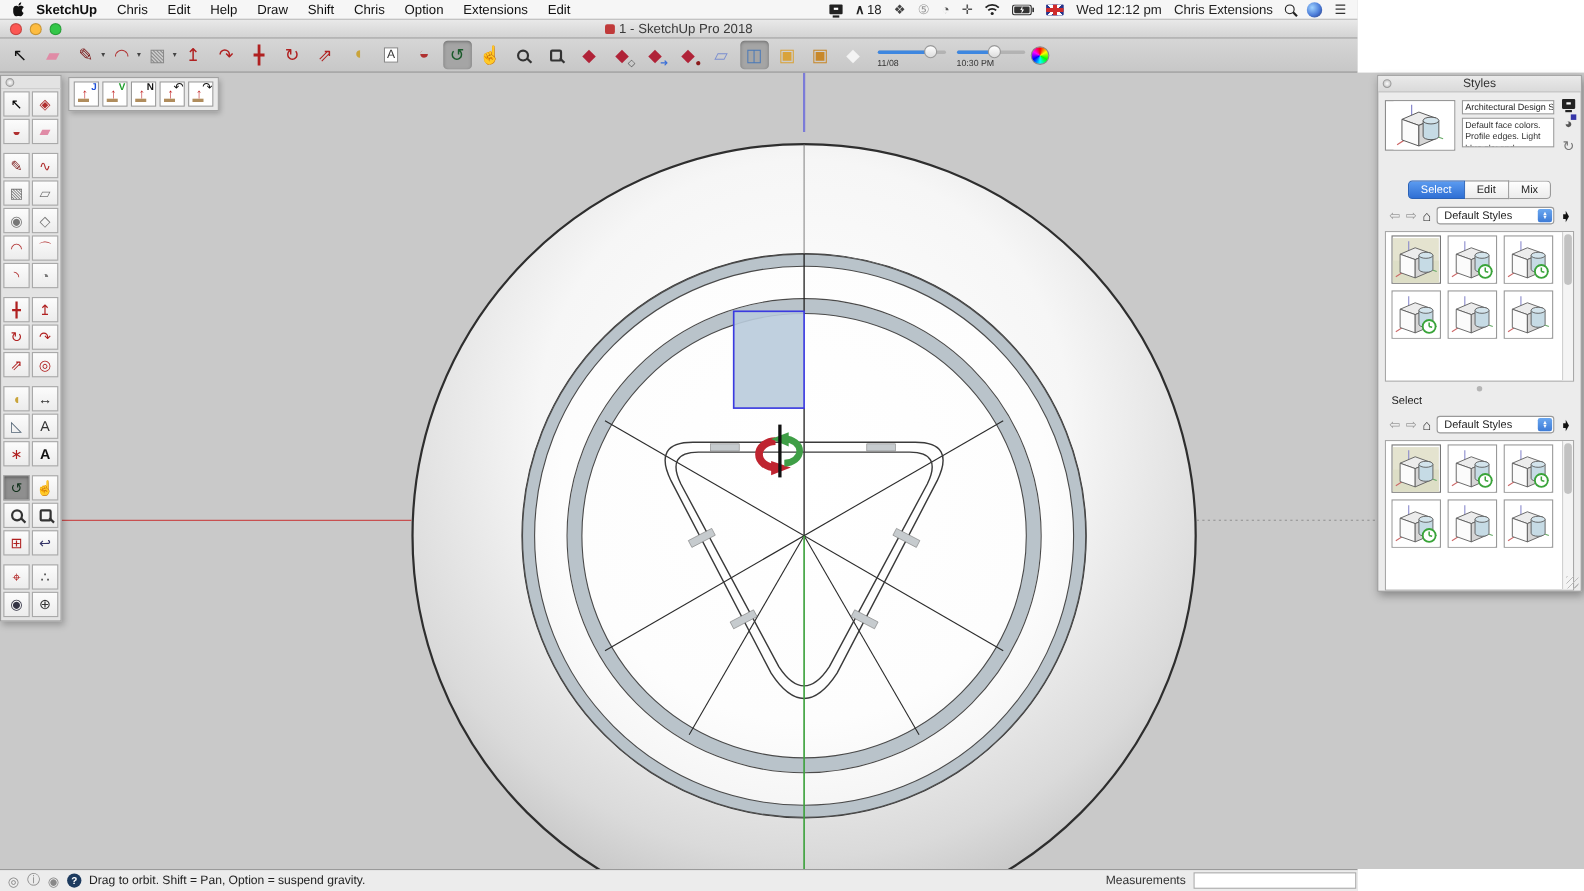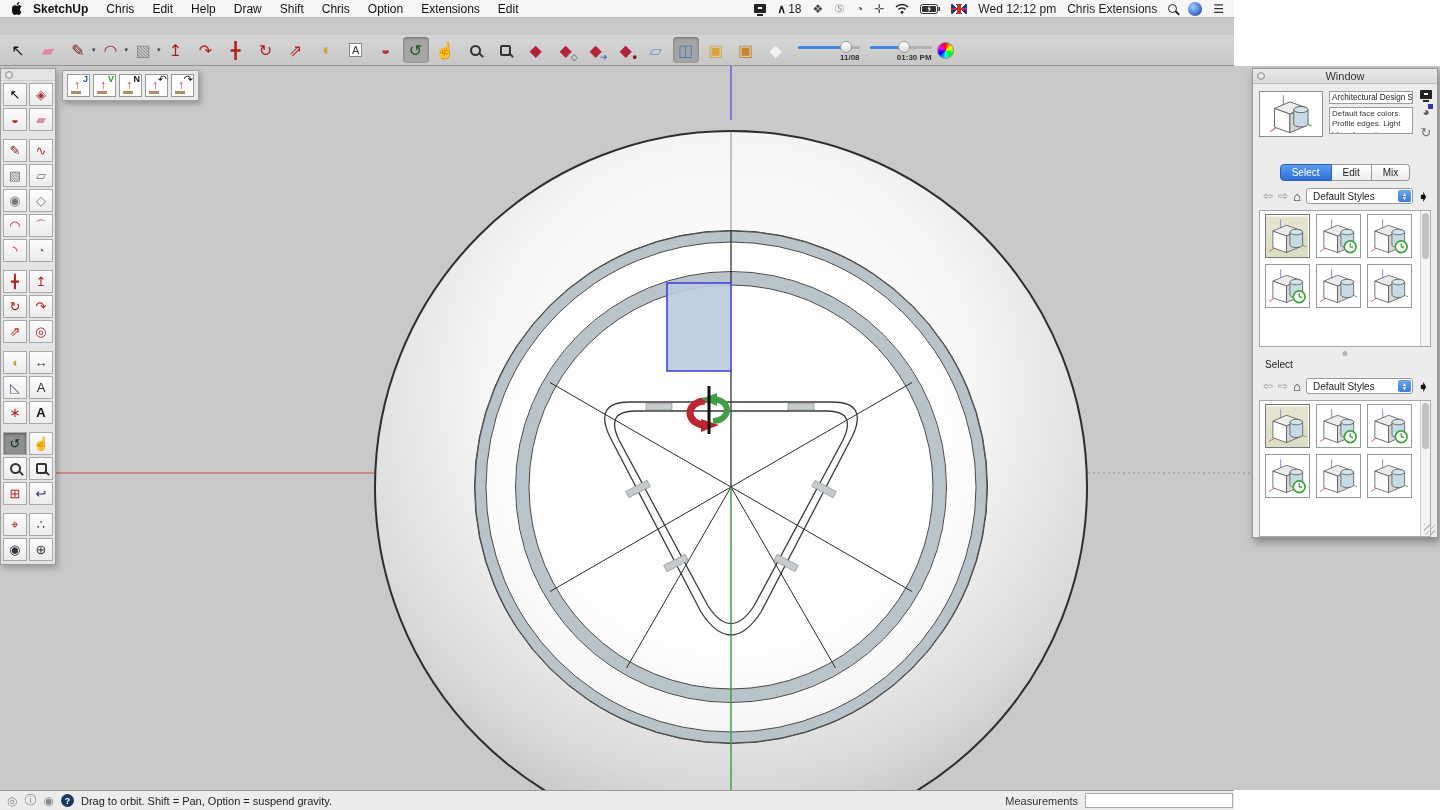--- a/index.html
+++ b/index.html
@@ -40,21 +40,21 @@
   .glyph2 { position:absolute; right:1px; bottom:1px; font-size:9px; }
   .glass { width:11px; height:11px; border:2px solid #333; border-radius:50%; position:relative; }
   .glass::after { content:''; position:absolute; width:6px; height:2px; background:#333;
                   transform:rotate(45deg); right:-5px; bottom:-2px; }
   .glass.boxed { border-radius:2px; }
   .slider { width:62px; height:26px; position:relative; margin:0 5px; }
   .slider .track { position:absolute; top:9px; left:0; right:0; height:3px; background:#b3b3b3; border-radius:2px; }
   .slider .fill  { position:absolute; top:9px; left:0; height:3px; background:#3e87e0; border-radius:2px; }
   .slider .knob  { position:absolute; top:4px; width:12px; height:12px; border-radius:50%;
                    background:linear-gradient(#fff,#ddd); border:1px solid #999; }
-  .slider .slabel { position:absolute; top:16px; width:100%; text-align:right; font-size:8px; color:#333;font-weight:bold; }
+  .slider .slabel { position:absolute; top:16px; width:100%; text-align:left; font-size:8px; color:#333; }
   .wheel { width:17px; height:17px; border-radius:50%; border:1px solid #888;
            background:conic-gradient(#f00,#ff0,#0f0,#0ff,#00f,#f0f,#f00); }
 
   
   .canvas { position:absolute; top:66px; left:0; width:1440px; height:724px;
             background:#c9c9c9; overflow:hidden; z-index:1; }
   .dome { position:absolute; left:374px; top:64px; width:714px; height:714px; border-radius:50%;
           background:radial-gradient(circle at 50% 36%, #ffffff 0%, #f6f6f6 42%, #dadada 68%, #9e9e9e 100%);
           border:2px solid #2e2e2e; }
   .topface { position:absolute; left:474px; top:164px; width:514px; height:514px; border-radius:50%;
@@ -234,20 +234,28 @@
         </span>
         <span class="mb-ic">
           <span class="siri-orb"></span>
         </span>
         <span class="mb-ic">
           <span style="color: rgb(51, 51, 51); font-size: 12px;">☰</span>
         </span>
       </span>
   </div>
 
+  <div class="titlebar">
+    <div class="lights">
+      <span class="light r"></span>
+      <span class="light y"></span>
+      <span class="light g"></span>
+    </div>
+    <div class="win-title"><span class="doc-icon"></span><span>1 - SketchUp Pro 2018</span></div>
+  </div>
 
   <div class="toolbar" id="main-toolbar">
       <div class="tbtn">
         <span style="color: rgb(17, 17, 17);">↖</span>
       </div>
       <div class="tbtn">
         <span style="color: rgb(224, 139, 166);">▰</span>
       </div>
       <div class="tbtn">
         <span style="color: rgb(122, 26, 26);">✎</span>
@@ -330,21 +338,21 @@
       <div class="slider">
         <div class="track"></div>
         <div class="fill" style="width: 78%;"></div>
         <div class="knob" style="left: calc(78% - 6px);"></div>
         <div class="slabel">11/08</div>
       </div>
       <div class="slider">
         <div class="track"></div>
         <div class="fill" style="width: 55%;"></div>
         <div class="knob" style="left: calc(55% - 6px);"></div>
-        <div class="slabel">01:30 PM</div>
+        <div class="slabel">10:30 PM</div>
       </div>
       <div class="wheel"></div>
     </div>
 
   <div class="canvas">
     <div class="dome"></div>
     <div class="topface"></div>
     <svg class="overlay" width="1440" height="724" viewBox="0 0 1440 724">
 
       <circle cx="731" cy="421" r="250.5" fill="none" stroke-width="11" stroke="#b9c3ca"></circle>
@@ -574,21 +582,21 @@
       <div class="fbtn">
         <span class="base">▬</span>
         <span class="uparr">↑</span>
         <span class="curve">↷</span>
       </div>
     </div>
 
   <div class="styles">
     <div class="styles-title">
       <span class="close-dot"></span>
-      <span>Window</span>
+      <span>Styles</span>
     </div>
     <div class="shead">
       <div class="head-thumb" id="head-thumb"><svg width="62" height="44" viewBox="0 0 44 40">
             <rect width="62" height="44" fill="#ffffff"></rect>
             <g>
               <line x1="15" y1="3" x2="15" y2="20" stroke="#8888cc" stroke-width="1"></line>
               <line x1="3" y1="36" x2="17" y2="27" stroke="#cc6666" stroke-width="1"></line>
               <line x1="41" y1="31" x2="24" y2="25" stroke="#66aa66" stroke-width="1"></line>
               <polygon points="7,15 21,9 35,14 21,20" fill="#ececec" stroke="#555" stroke-width="0.8"></polygon>
               <polygon points="7,15 21,20 21,37 7,32" fill="#fbfbfb" stroke="#555" stroke-width="0.8"></polygon>

